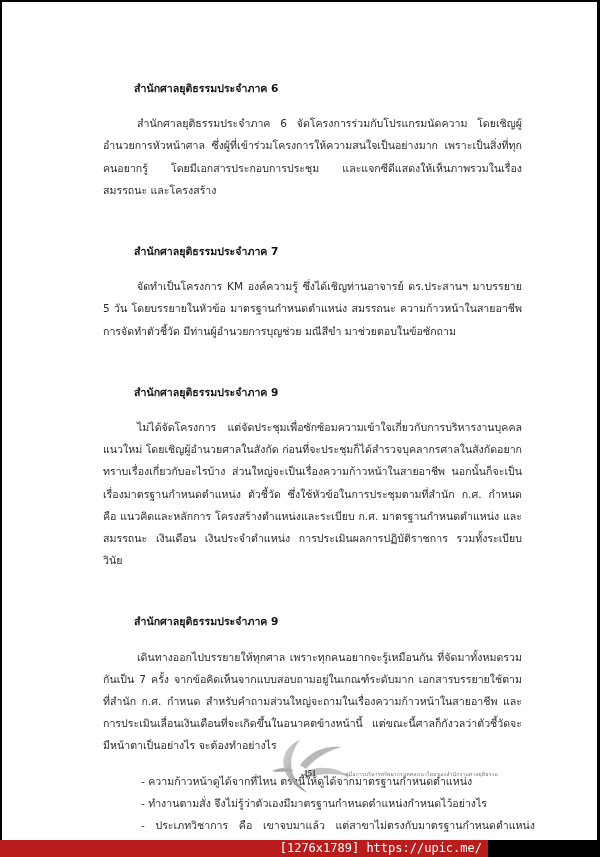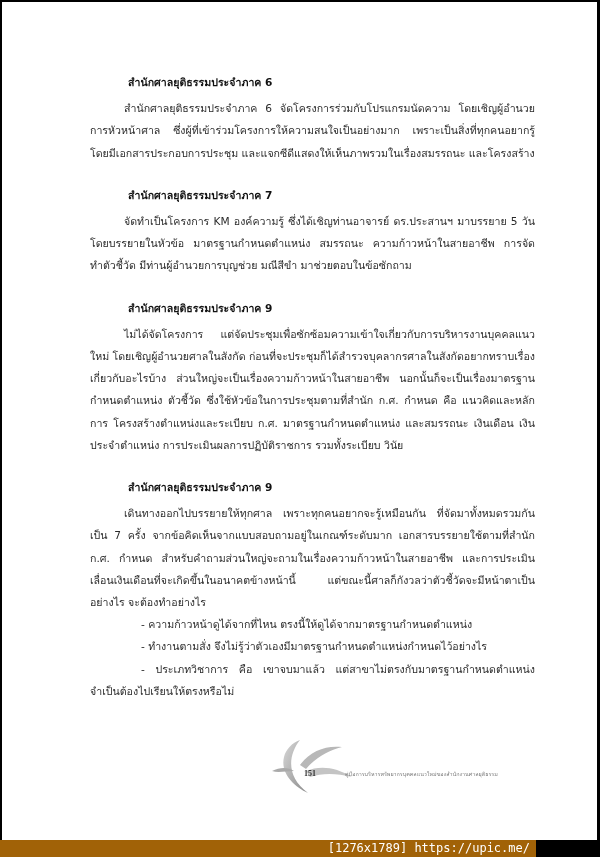--- a/index.html
+++ b/index.html
@@ -9,39 +9,39 @@
     }
     .page {
       position: absolute; left: 2px; top: 2px; width: 595px; height: 838px;
       background: #fff; overflow: hidden;
     }
     .content {
       position: absolute; left: 88px; top: 65px; width: 445px;
       color: #2a2a2a; font-size: 10.6px; line-height: 22.2px;
     }
     .heading {
-      font-weight: bold; color: #111; padding-left: 34px; margin: 4px;
+      font-weight: bold; color: #111; padding-left: 34px; margin: 10px;
       font-size: 10.6px; line-height: 22.2px;
     }
     .para {
-      margin: 0; text-indent: 34px; text-align: justify;
+      margin: 13px; text-indent: 34px; text-align: justify;
     }
     .bullet { margin: 0; text-indent: 51px; text-align: justify; }
     .gap { height: 16px; }
     .footer-logo {
       position: absolute; left: 268px; top: 735px; width: 85px; height: 60px;
     }
     .page-number {
       position: absolute; left: 302px; top: 767px; font-size: 8px; font-weight: bold; color: #333; font-family: Liberation Serif, serif;
     }
     .footer-text {
       position: absolute; left: 343px; top: 768px; font-size: 5.4px; color: #777; white-space: nowrap;
     }
     .watermark-bar {
-      position: absolute; left: 0; bottom: 0; width: 536px; height: 17px; background: #a16207;
+      position: absolute; left: 0; bottom: 0; width: 488px; height: 17px; background: #b91c1c;
     }
     .watermark {
       position: absolute; right: 6px; bottom: 1px; color: #fff;
       font-family: "DejaVu Sans Mono", monospace; font-size: 12px; line-height: 15px;
     }
   </style>
 </head>
 <body>
 
 <div class="page">

